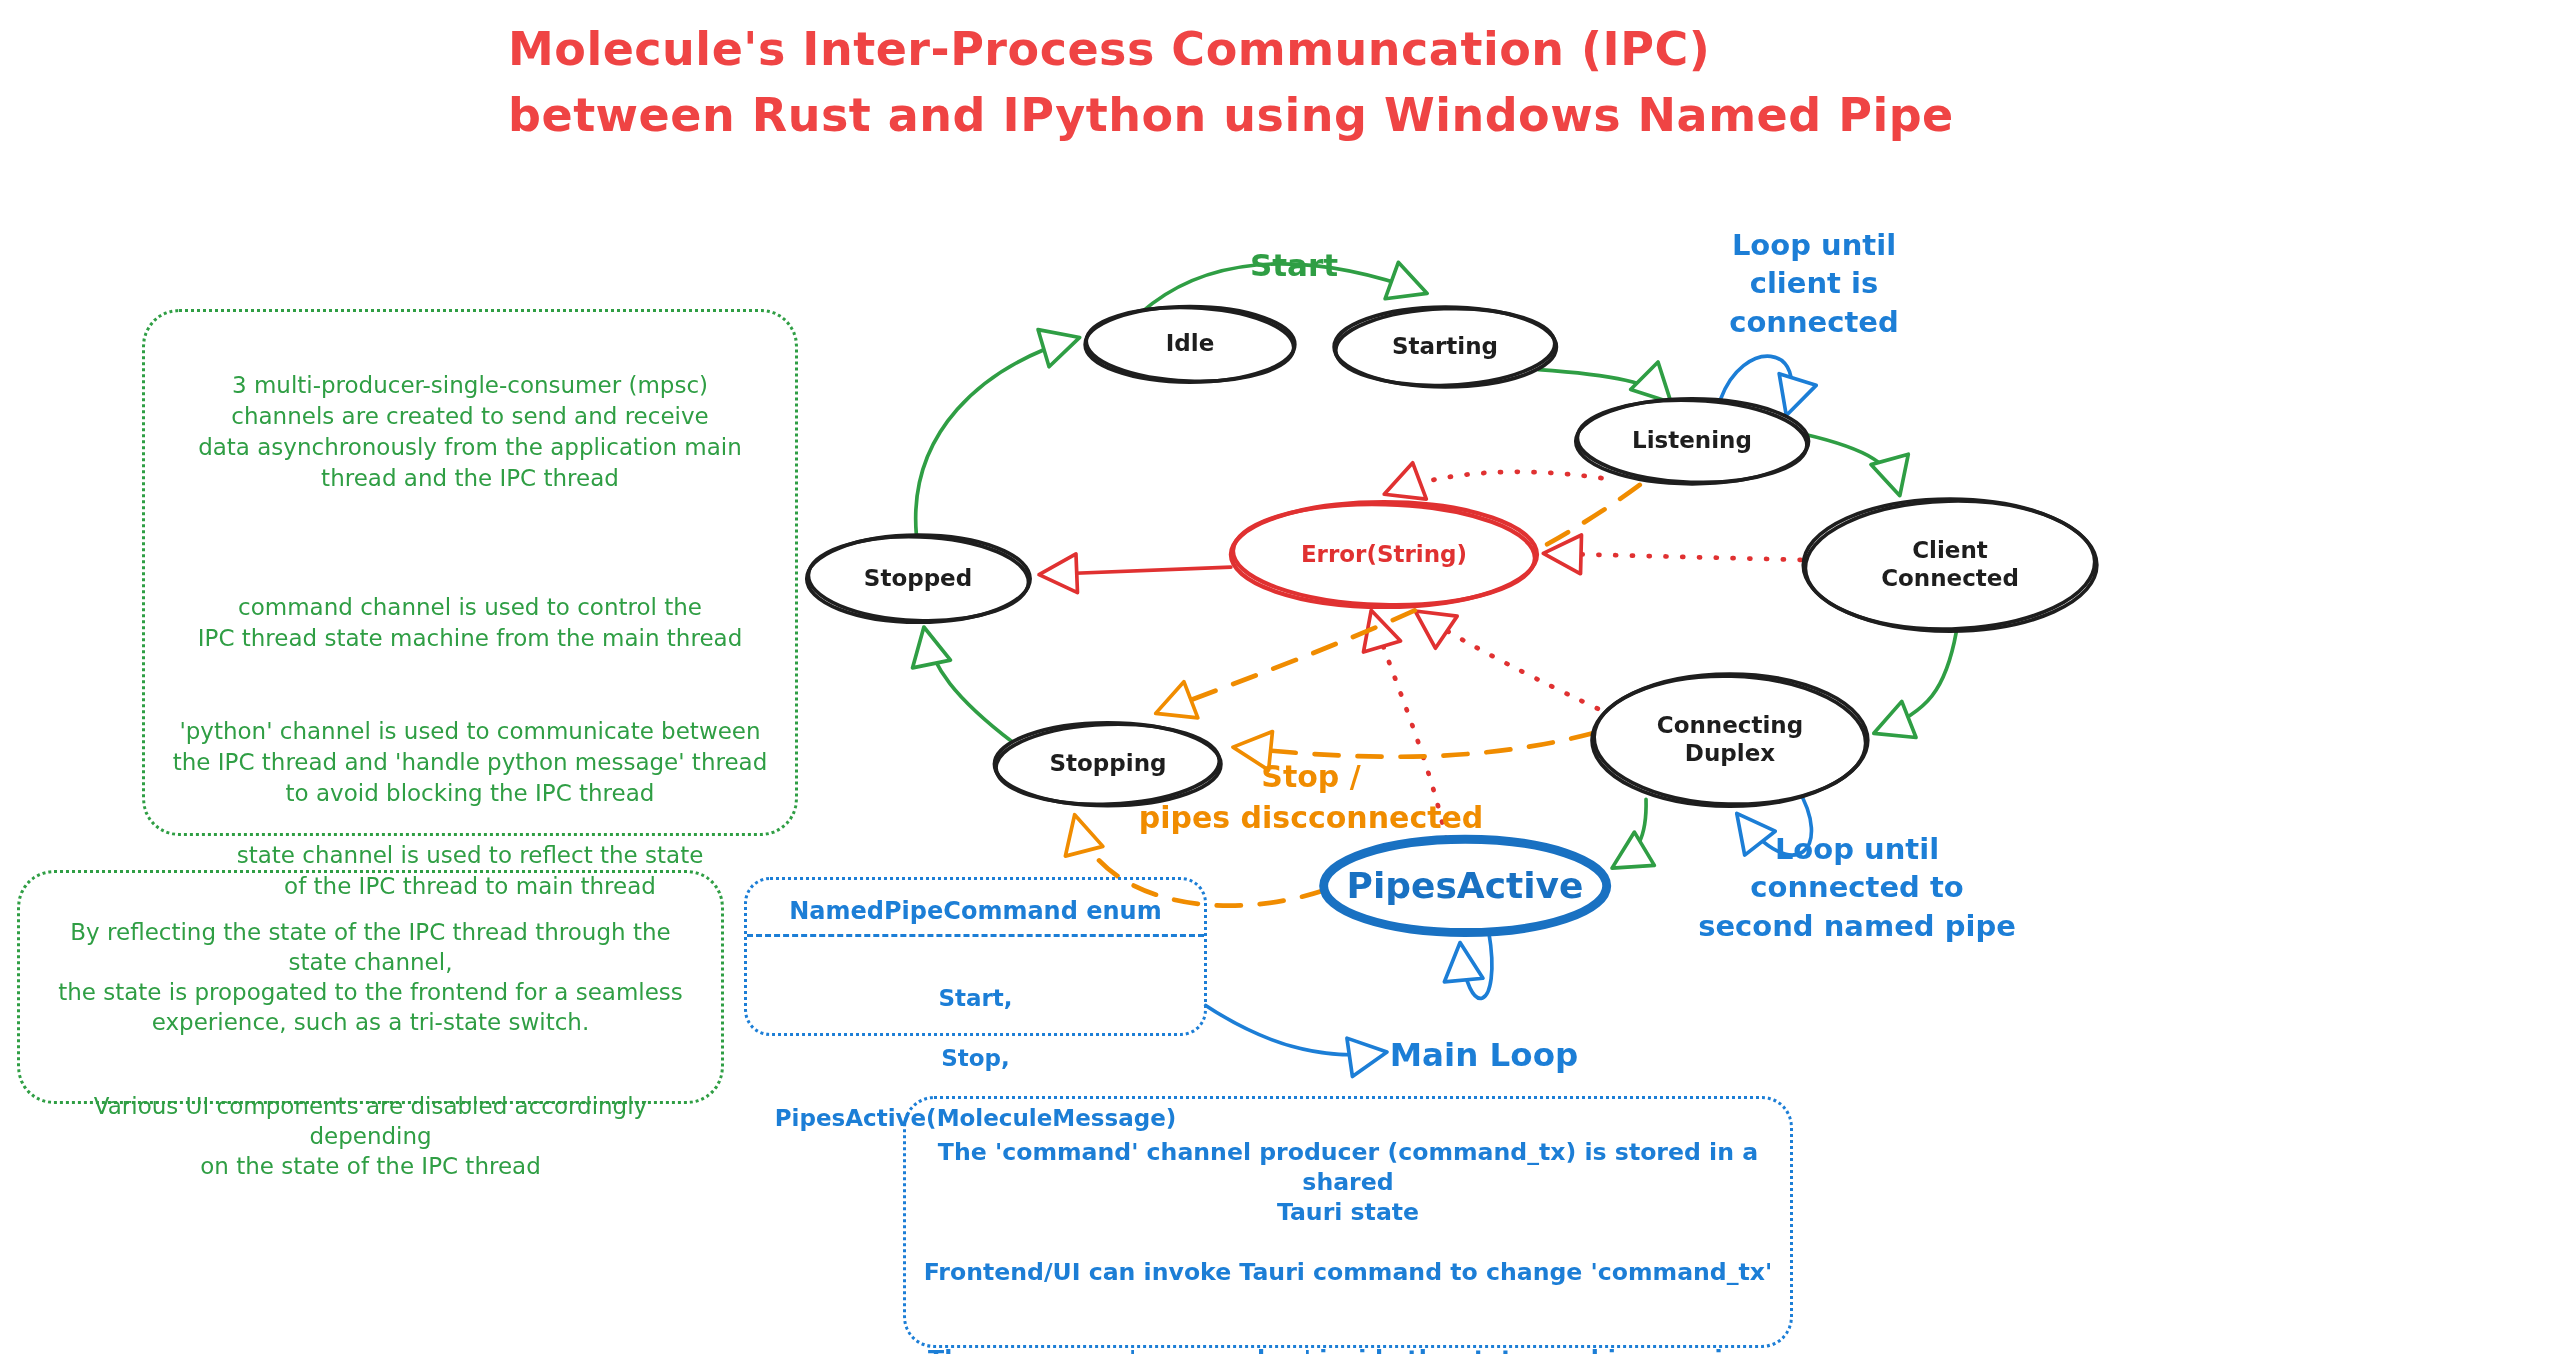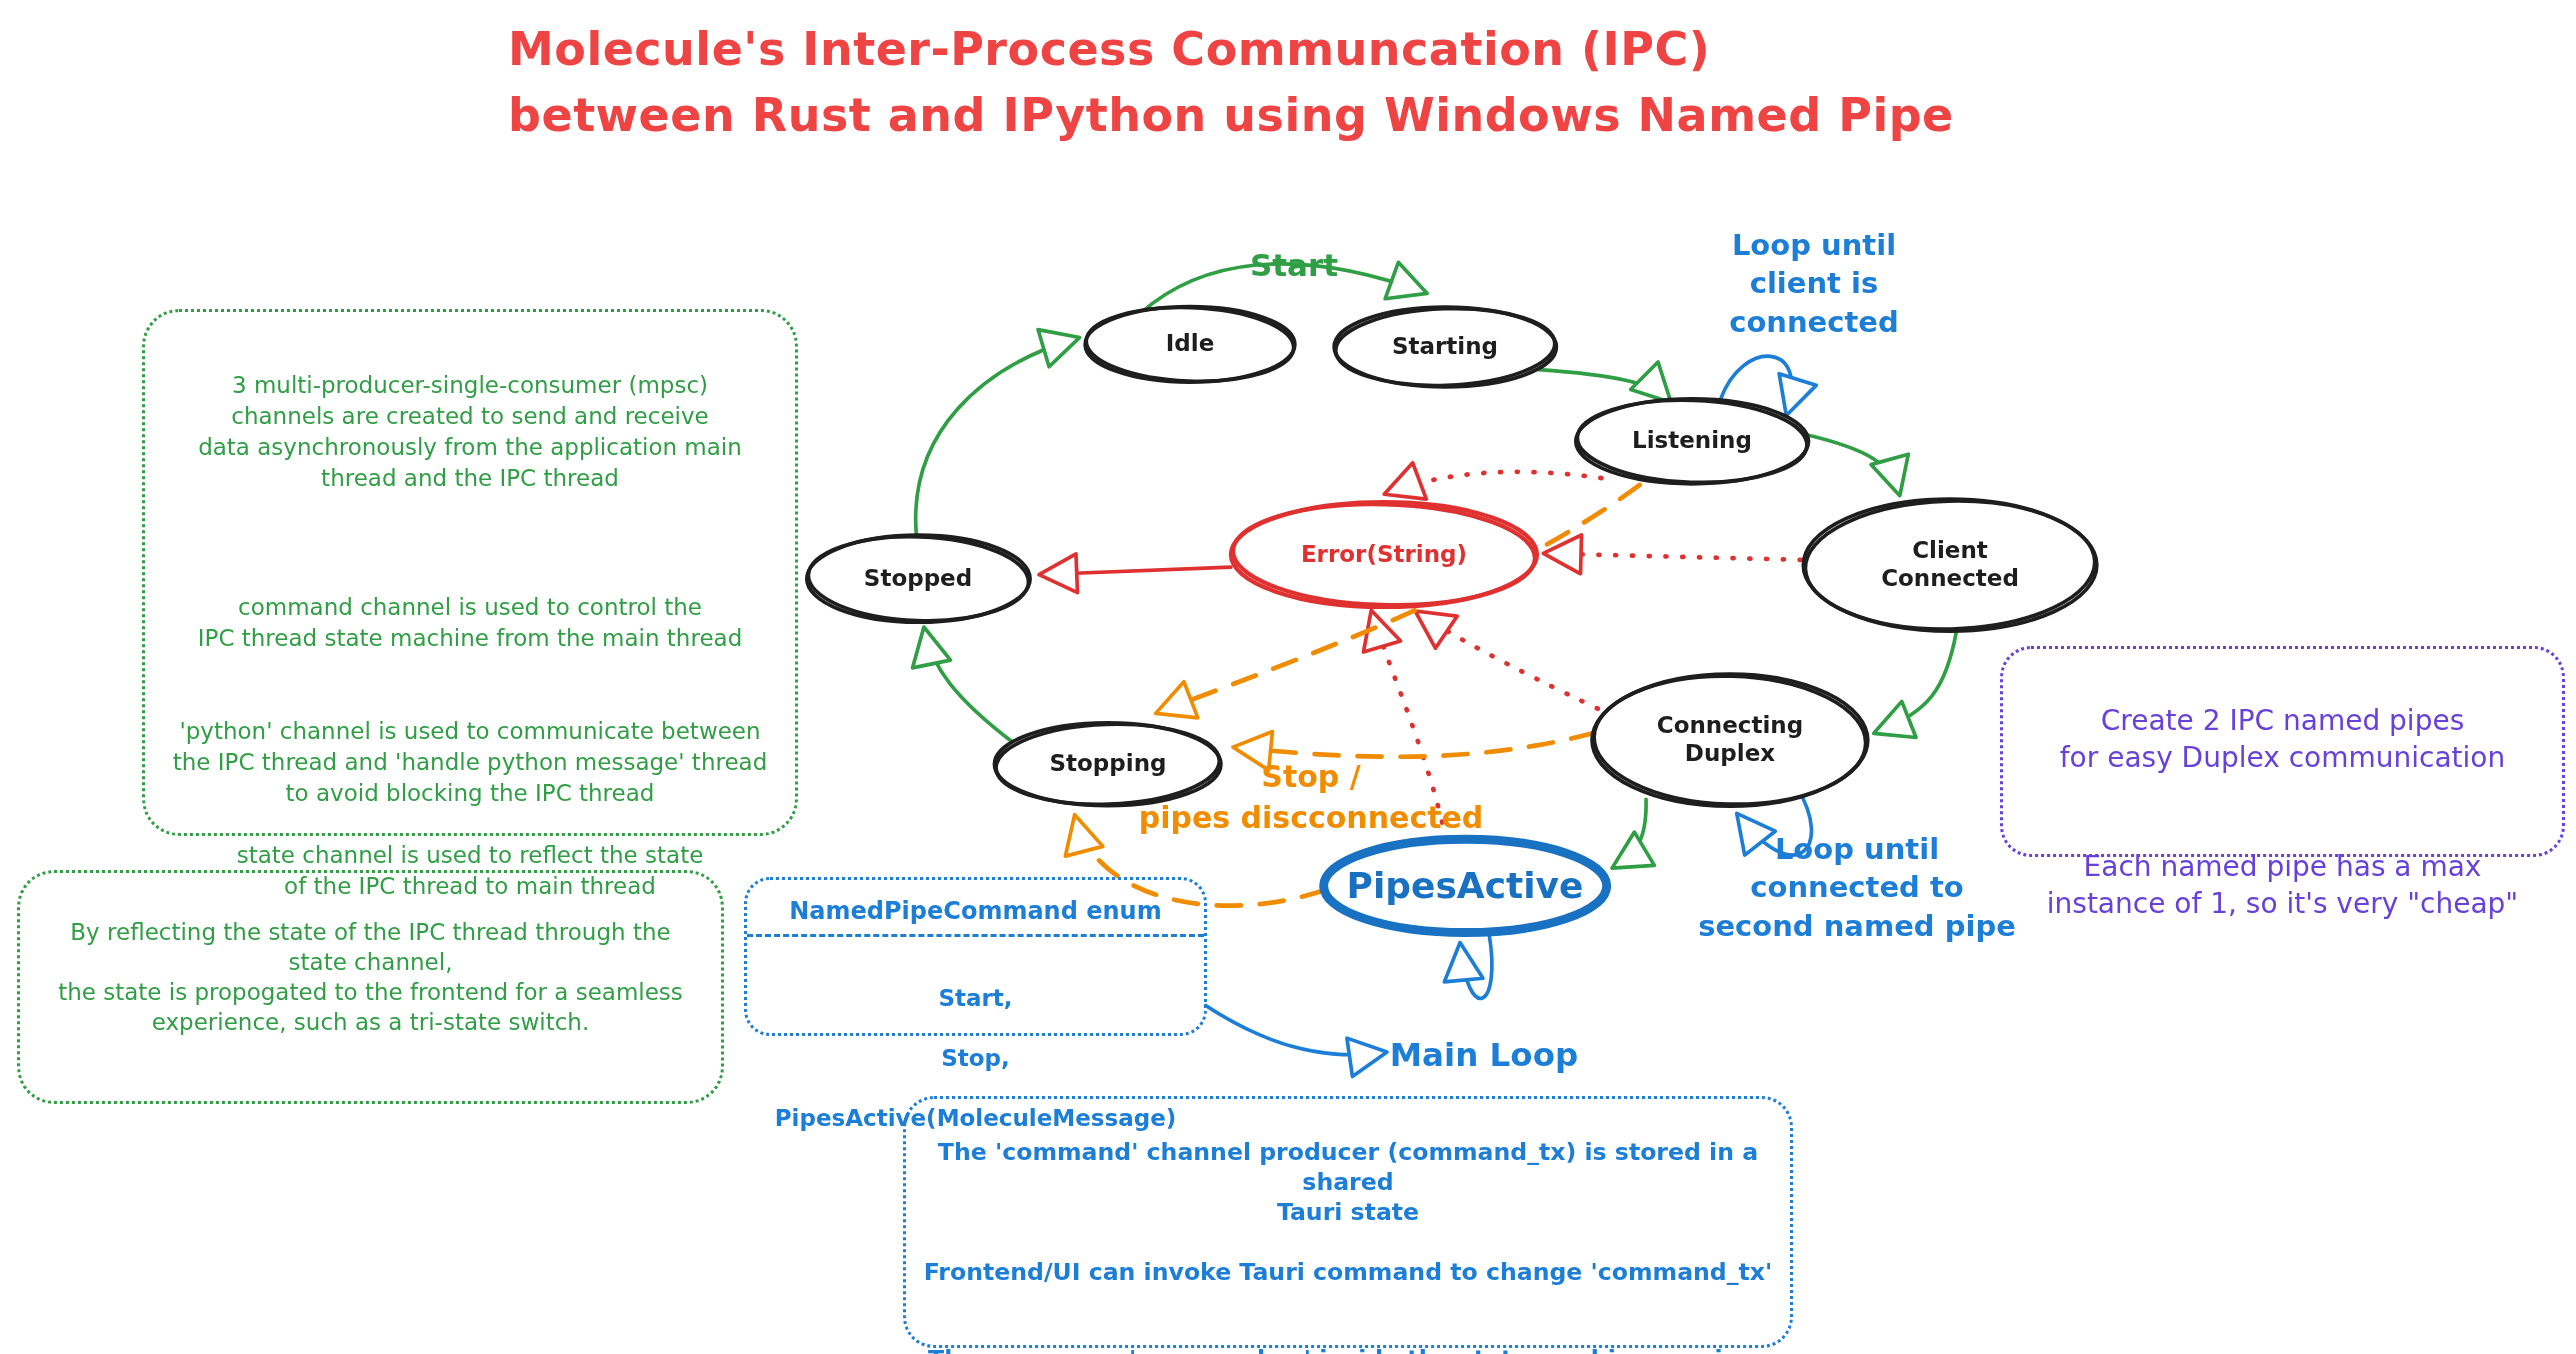--- a/index.html
+++ b/index.html
@@ -154,37 +154,33 @@
 to avoid blocking the IPC thread</p>
     <p style="margin-bottom:31px;">state channel is used to reflect the state
 of the IPC thread to main thread</p>
   </div>
 
   <div class="abs note note-green" style="left:17px;top:870px;width:707px;height:234px;padding:13.6px 9.4px;line-height:30px;">
     <p style="margin-bottom:24px;">By reflecting the state of the IPC thread through the
 state channel,
 the state is propogated to the frontend for a seamless
 experience, such as a tri-state switch.</p>
+    <p>Various UI components are disabled accordingly depending
+on the state of the IPC thread</p>
   </div>
 
   <div class="abs note note-blue" style="left:744px;top:877px;width:463px;height:159px;border-radius:26px;">
     <div class="enum-hdr">NamedPipeCommand enum</div>
     <div class="enum-body">
       <div>Start,</div>
       <div>Stop,</div>
       <div>PipesActive(MoleculeMessage)</div>
     </div>
   </div>
 
-  <div class="abs note note-violet" style="left:2000px;top:646px;width:565px;height:211px;padding:15.7px 8.4px;">
-    <p style="margin-bottom:35px;">Create 2 IPC named pipes
-for easy Duplex communication</p>
-    <p>Each named pipe has a max
-instance of 1, so it's very "cheap"</p>
-  </div>
 
   <div class="abs note note-blue" style="left:903px;top:1096px;width:890px;height:252px;padding:8.4px 14.7px;font-size:23.6px;line-height:30px;font-weight:600;">
     <p>The 'command' channel producer (command_tx) is stored in a shared
 Tauri state</p>
     <p style="margin-bottom:27px;">Frontend/UI can invoke Tauri command to change 'command_tx'</p>
     <p>The consumer, 'command_rx' inside the state machine receives the
 message and acts accordinly</p>
     
   </div>
 

